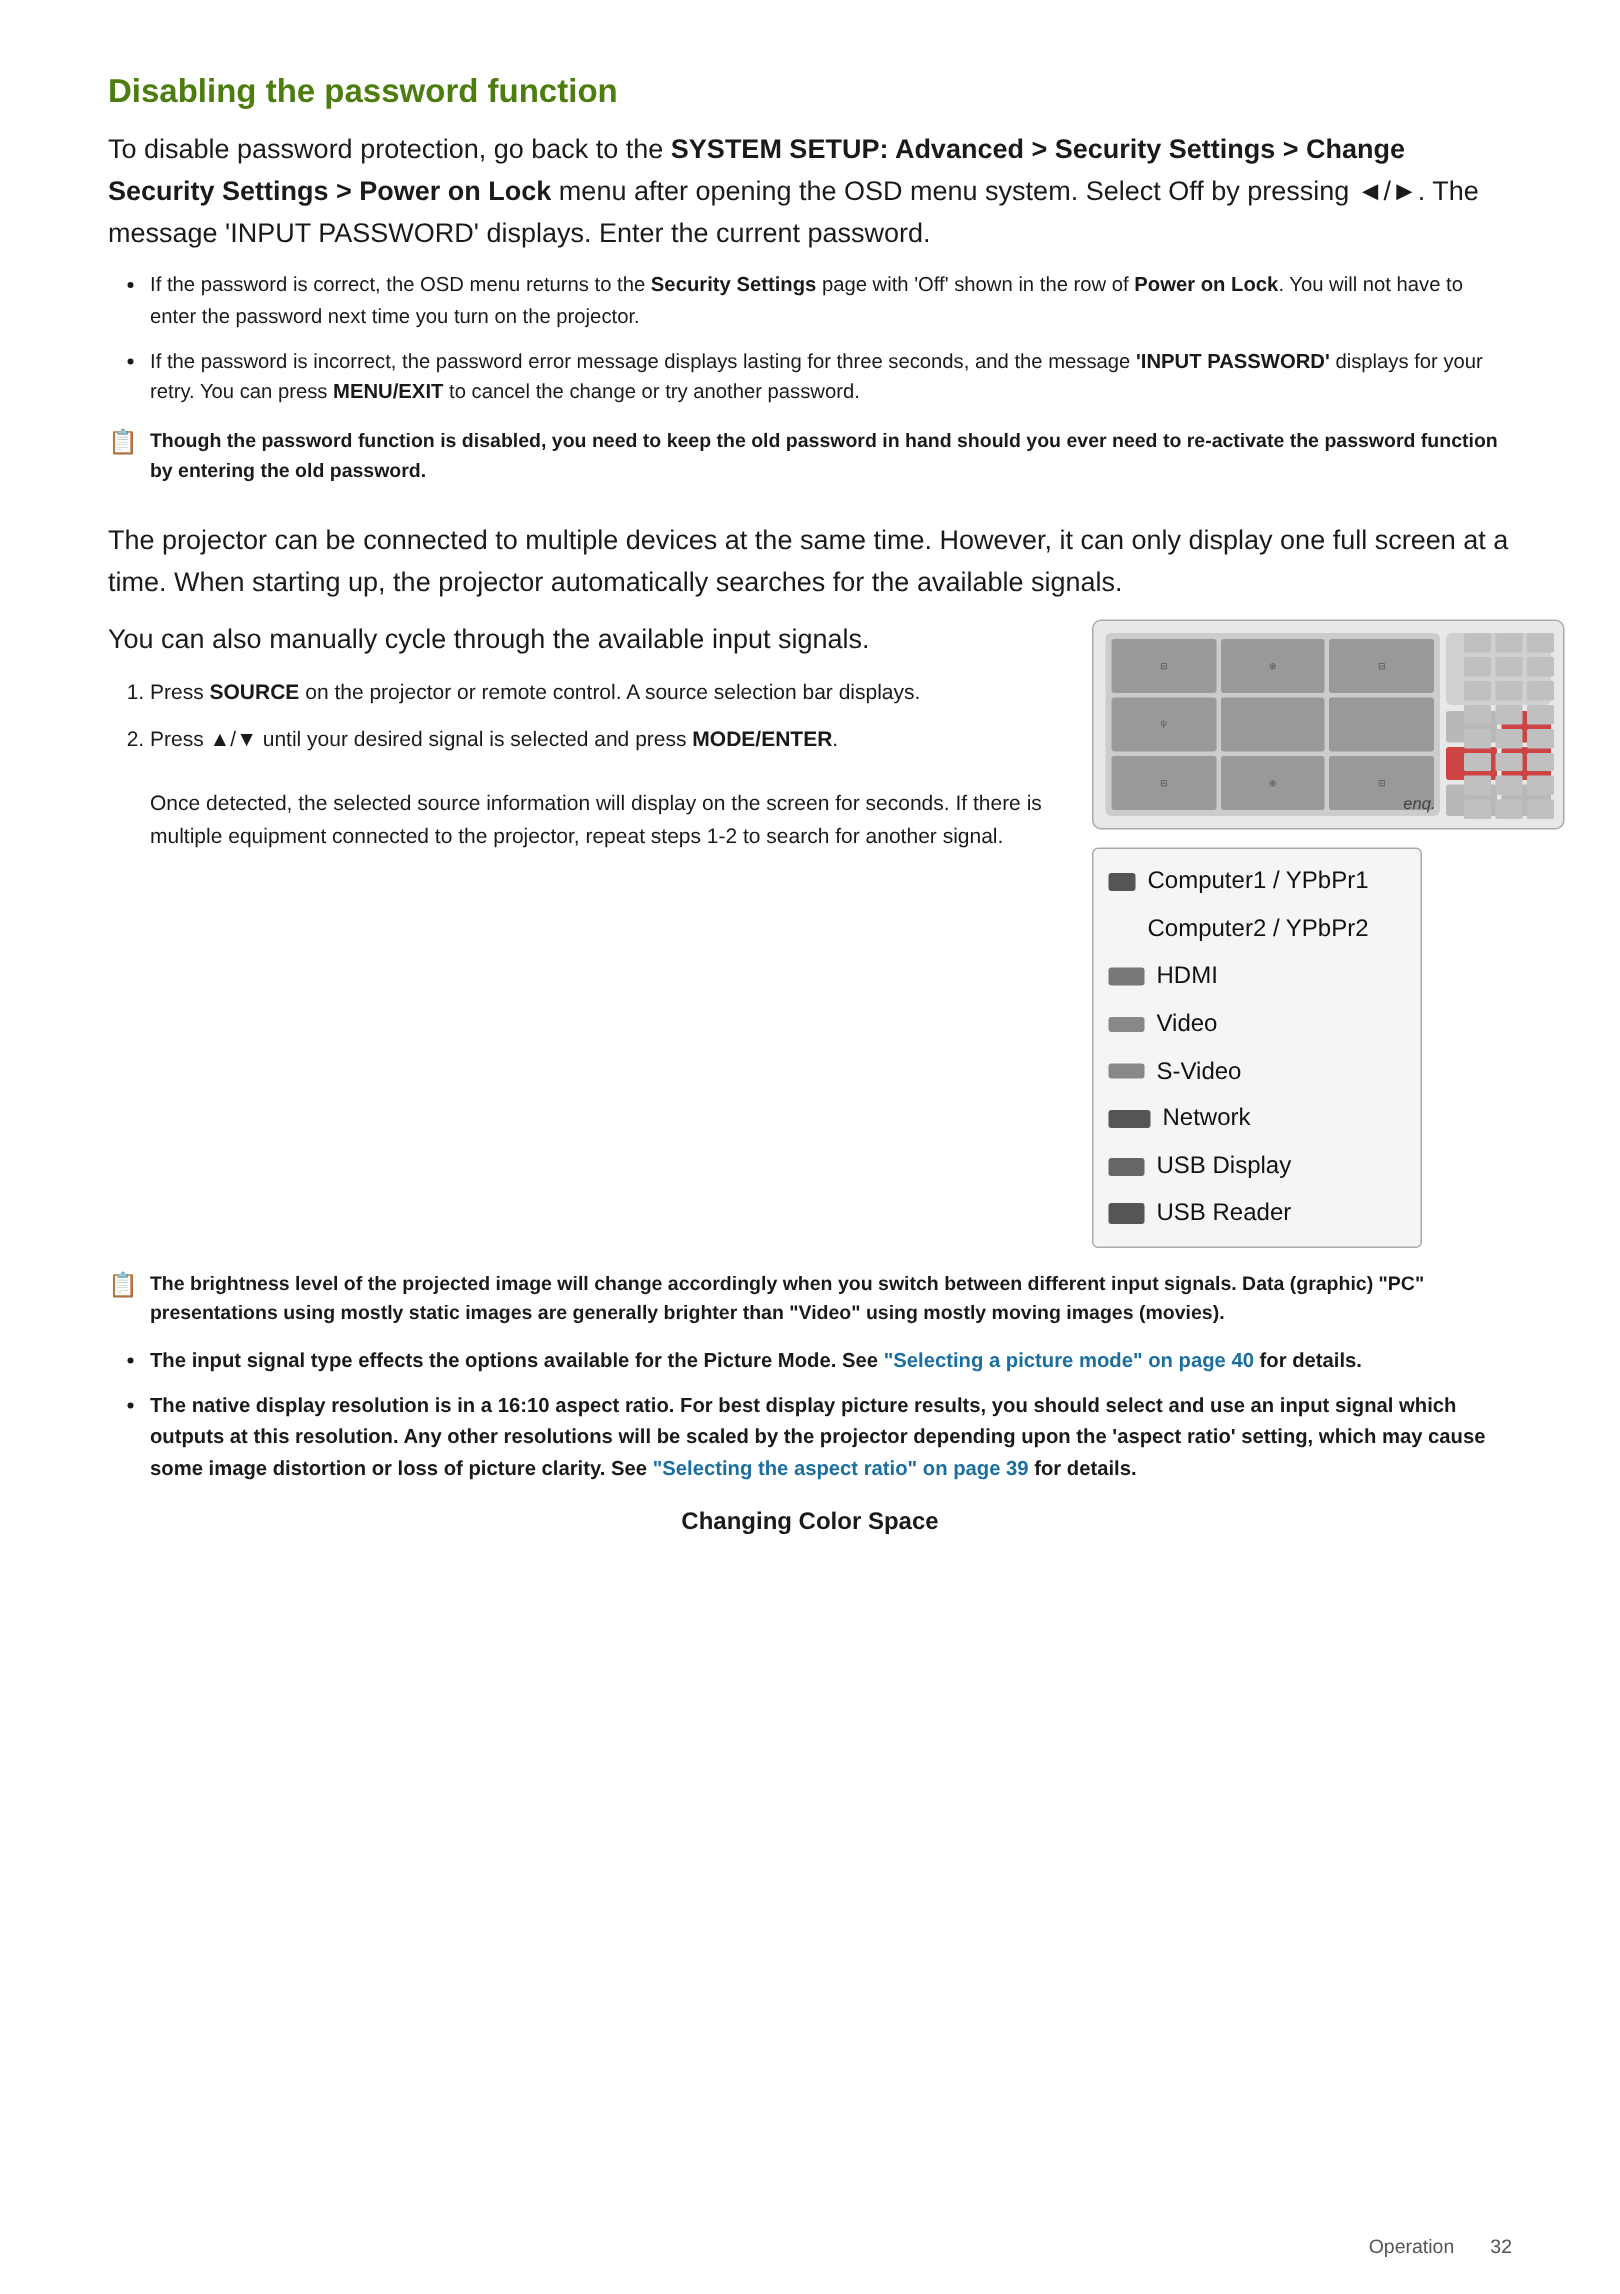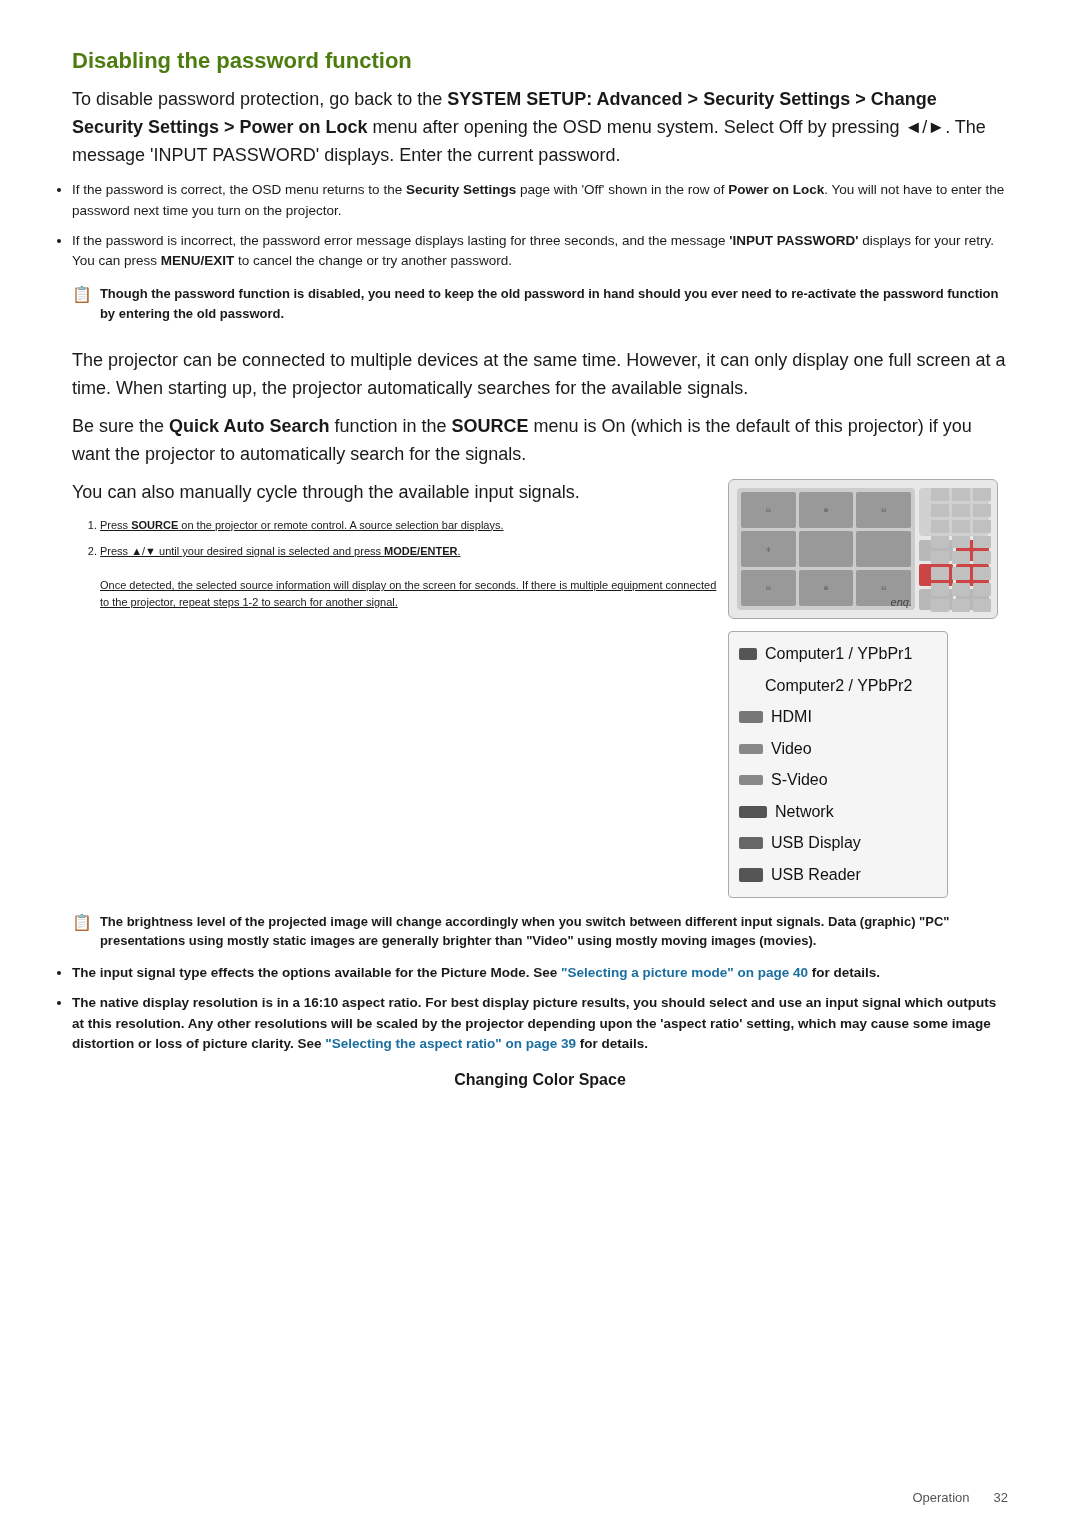--- a/index.html
+++ b/index.html
@@ -29,39 +29,39 @@
       color: #111;
     }
 
     p {
       margin-bottom: 10px;
       line-height: 1.55;
       font-size: 18px;
     }
 
     ul {
+      margin-left: 28px;
       margin-bottom: 10px;
     }
 
     ul li {
       margin-bottom: 9px;
       line-height: 1.55;
       font-size: 13.5px;
     }
 
     ol {
       margin-left: 28px;
       margin-bottom: 10px;
     }
 
     ol li {
       margin-bottom: 9px;
       line-height: 1.55;
-      font-size: 11px;
-      text-decoration: underline;
+      font-size: 14px;
     }
 
     .note-box {
       display: flex;
       align-items: flex-start;
       gap: 8px;
       margin: 12px 0;
       font-size: 13px;
     }
 
@@ -103,21 +103,21 @@
       gap: 12px;
     }
 
     
     .projector-panel {
       border: 1.5px solid #aaa;
       background: #e8e8e8;
       border-radius: 6px;
       padding: 8px;
       position: relative;
-      width: 270px;
+      width: 315px;
       height: 140px;
       overflow: hidden;
     }
 
     .projector-inner {
       display: flex;
       gap: 4px;
       height: 100%;
     }
 
@@ -277,24 +277,20 @@
 </section>
 
 <section class="section-divider">
 
   <p>
     The projector can be connected to multiple devices at the same time. However, it can only
     display one full screen at a time. When starting up, the projector automatically searches for
     the available signals.
   </p>
 
-  <p>
-    Be sure the <strong>Quick Auto Search</strong> function in the <strong>SOURCE</strong> menu is On (which is the
-    default of this projector) if you want the projector to automatically search for the signals.
-  </p>
 
   <div class="two-col-layout">
     <div class="left-col">
       <p>You can also manually cycle through the available input signals.</p>
 
       <ol>
         <li>
           Press <strong>SOURCE</strong> on the projector or remote control. A source selection bar displays.
         </li>
         <li>

